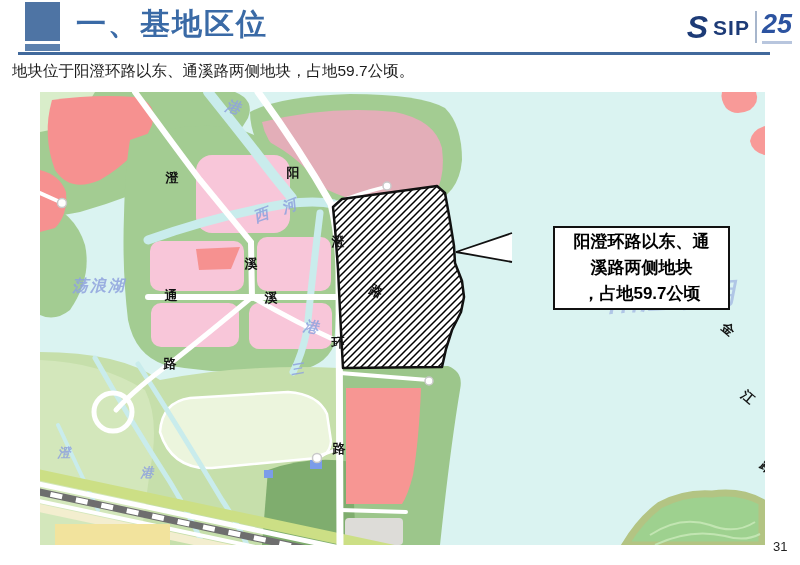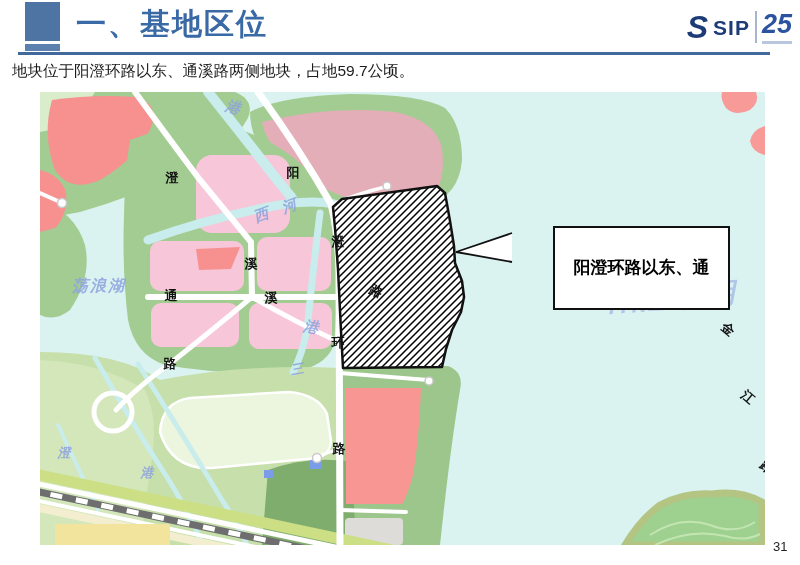--- a/index.html
+++ b/index.html
@@ -168,15 +168,17 @@
         <text x="748" y="397" class="lbl-road" transform="rotate(40 748 397)">江</text>
         <text x="767" y="467" class="lbl-road" transform="rotate(40 767 467)">路</text>
       </g>
 
   <path d="M512,233 L456,252 L512,262" fill="#ffffff" stroke="#111" stroke-width="1.8"></path>
 </svg>
 </div>
 
 <div class="callout">
   <div>阳澄环路以东、通</div>
+  <div>溪路两侧地块</div>
+  <div>，占地59.7公顷</div>
 </div>
 
 <div class="page-num">31</div>
 
 </body></html>

